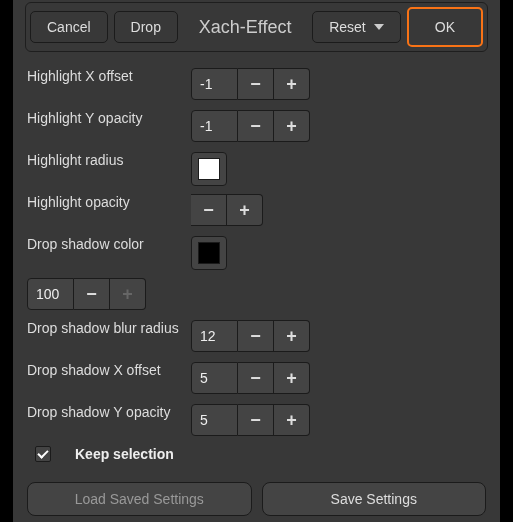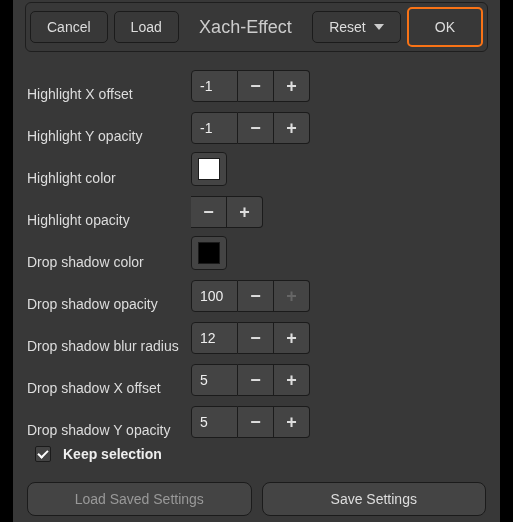--- a/index.html
+++ b/index.html
@@ -5,45 +5,45 @@
 *{box-sizing:border-box;margin:0;padding:0;font-family:-apple-system,BlinkMacSystemFont,"Segoe UI",sans-serif}
 body{background:#000;display:flex;align-items:center;justify-content:center;width:513px;height:522px}
 .dialog{background:#383838;border-radius:10px;width:487px;padding:12px 12px 16px 12px;color:#ddd}
 .toolbar{display:flex;gap:6px;align-items:center;margin-bottom:16px;border:1px solid #1e1e1e;border-radius:6px;padding:4px}
 .btn{background:#383838;border:1px solid #1b1b1b;border-radius:5px;color:#ddd;font-size:14px;padding:6px 16px;cursor:pointer;height:32px;display:flex;align-items:center;justify-content:center}
 .title{flex:1;text-align:center;font-size:18px;color:#ccc;padding:0 8px}
 .reset{display:flex;align-items:center;gap:8px}
 .chev{width:0;height:0;border-left:5px solid transparent;border-right:5px solid transparent;border-top:6px solid #ccc}
 .ok{padding:18px 26px;border:2px solid #f97316}
 .form{display:flex;flex-direction:column;gap:8px;padding:0 2px}
-.row{display:flex;align-items:flex-end;height:34px}
+.row{display:flex;align-items:flex-start;height:34px}
 .lbl{width:164px;font-size:14px;color:#ddd}
 .spinner{display:flex}
 .spinner input{width:47px;height:32px;background:#444;border:1px solid #1b1b1b;border-radius:4px 0 0 4px;color:#eee;font-size:14px;padding:0 8px;outline:none}
 .sbtn{width:36px;height:32px;background:#444;border:1px solid #1b1b1b;border-left:none;color:#ddd;font-size:18px;font-weight:bold;cursor:pointer;display:flex;align-items:center;justify-content:center}
 .sbtn.dec{border-radius:0}
 .sbtn.inc{border-radius:0 4px 4px 0}
 .sbtn.disabled{color:#666;cursor:default}
 .swatch-wrap{width:36px;height:34px;background:#444;border:1px solid #1b1b1b;border-radius:4px;display:flex;align-items:center;justify-content:center}
 .swatch{width:22px;height:22px;border:1px solid #1b1b1b}
-.checkrow{display:flex;align-items:center;gap:12px;padding-left:8px}
+.checkrow{display:flex;align-items:center;gap:24px;padding-left:8px}
 .check{width:16px;height:16px;border:1px solid #1b1b1b;background:#444;border-radius:2px;display:flex;align-items:center;justify-content:center}
 .checkmark{width:10px;height:6px;border-left:2px solid #fff;border-bottom:2px solid #fff;transform:rotate(-45deg);margin-top:-3px}
 .checklbl{font-size:14px;font-weight:600;color:#eee}
 .footer{display:flex;gap:10px;margin-top:12px}
 .fbtn{flex:1;height:34px;background:#444;border:1px solid #1b1b1b;border-radius:8px;color:#ddd;font-size:14px;cursor:pointer}
 .fbtn.dim{color:#999}
 </style>
 </head>
 <body>
 
 <div class="dialog">
   <div class="toolbar">
     <button class="btn">Cancel</button>
-    <button class="btn">Load</button>
+    <button class="btn">Drop</button>
     <div class="title">Xach-Effect</div>
     <button class="btn reset">
       <span>Reset</span>
       <span class="chev"></span>
     </button>
     <button class="btn ok">OK</button>
   </div>
 
   <div class="form">
 
@@ -59,21 +59,21 @@
     <div class="row">
       <div class="lbl">Highlight Y opacity</div>
       <div class="spinner">
         <input value="-1" style="">
         <div class="sbtn dec">−</div>
         <div class="sbtn inc">+</div>
       </div>
     </div>
 
     <div class="row">
-      <div class="lbl">Highlight color</div>
+      <div class="lbl">Highlight radius</div>
       <div class="swatch-wrap">
         <div class="swatch" style="background:#fff"></div>
       </div>
     </div>
 
     <div class="row">
       <div class="lbl">Highlight opacity</div>
       <div class="spinner">
         <div class="sbtn dec">−</div>
         <div class="sbtn inc">+</div>
@@ -81,21 +81,20 @@
     </div>
 
     <div class="row">
       <div class="lbl">Drop shadow color</div>
       <div class="swatch-wrap">
         <div class="swatch" style="background:#000"></div>
       </div>
     </div>
 
     <div class="row">
-      <div class="lbl">Drop shadow opacity</div>
       <div class="spinner">
         <input value="100" style="">
         <div class="sbtn dec">−</div>
         <div class="sbtn inc disabled">+</div>
       </div>
     </div>
 
     <div class="row">
       <div class="lbl">Drop shadow blur radius</div>
       <div class="spinner">

